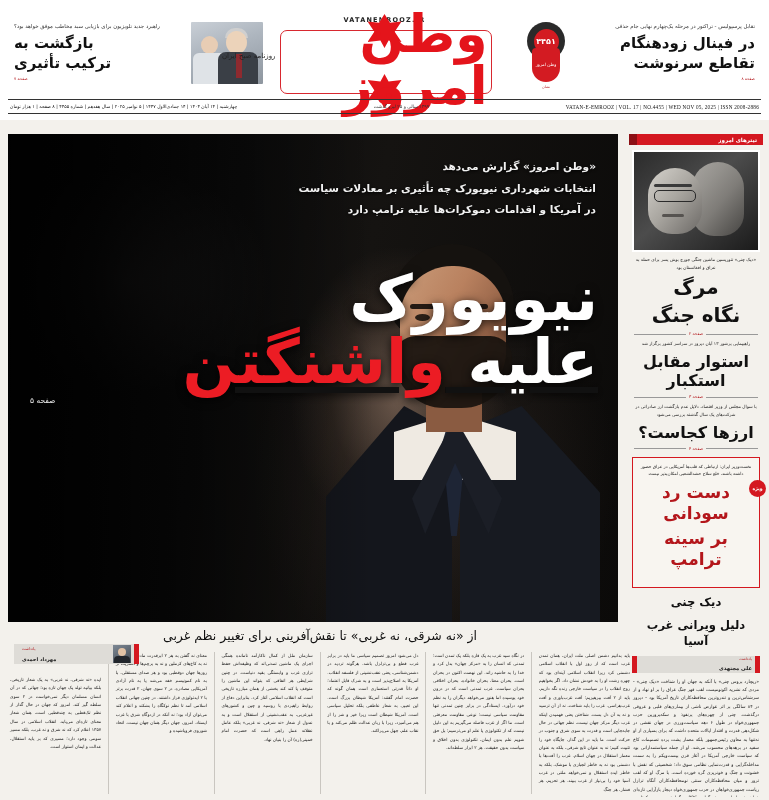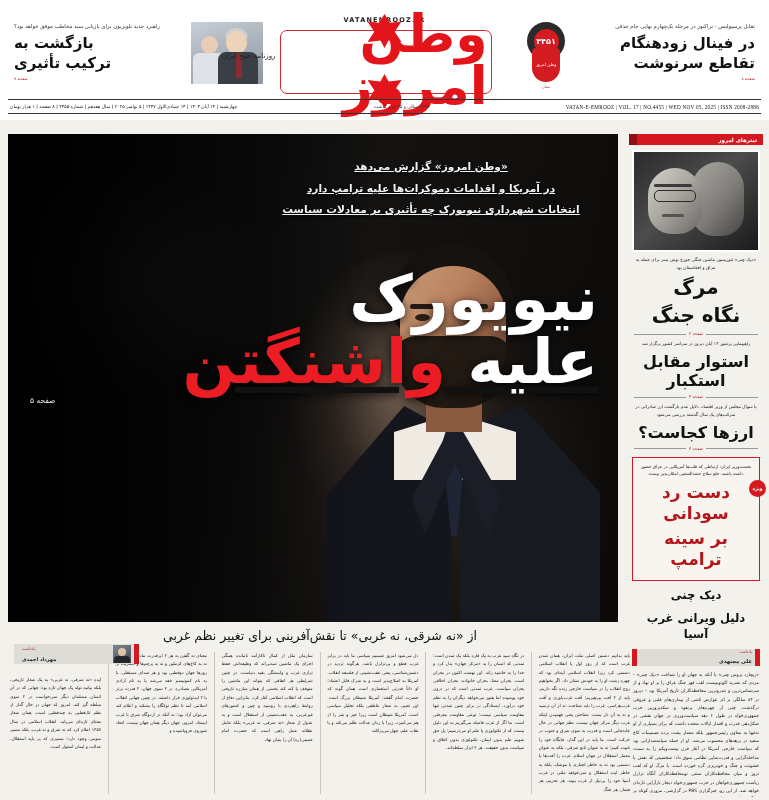--- a/index.html
+++ b/index.html
@@ -87,22 +87,22 @@
   .f-suitL{position:absolute;left:18px;top:162px;width:126px;height:216px;background:#14161c;
       clip-path:polygon(62% 0,100% 12%,100% 100%,0 100%,0 42%);}
   .f-suitR{position:absolute;left:152px;top:162px;width:140px;height:216px;background:#171a21;
       clip-path:polygon(0 12%,44% 0,100% 40%,100% 100%,0 100%);}
   .f-lapL{position:absolute;left:104px;top:172px;width:44px;height:118px;background:#1b1e26;
       clip-path:polygon(100% 0,100% 38%,30% 100%,0 70%);}
   .f-lapR{position:absolute;left:146px;top:172px;width:48px;height:118px;background:#1b1e26;
       clip-path:polygon(0 0,0 38%,72% 100%,100% 70%);}
   .lead-vig{position:absolute;inset:0;background:linear-gradient(270deg,rgba(0,0,0,0) 40%,rgba(0,0,0,.82) 86%,rgba(0,0,0,.95) 100%);}
 
-  .lead-kicker{position:absolute;right:22px;top:22px;width:330px;text-align:center;color:#f2f2f2;
-     font-size:10.6px;line-height:2.05;font-weight:600;text-shadow:0 1px 3px rgba(0,0,0,.9);text-decoration:underline;}
+  .lead-kicker{position:absolute;right:22px;top:22px;width:330px;text-align:right;color:#f2f2f2;
+     font-size:10.6px;line-height:2.05;font-weight:600;text-shadow:0 1px 3px rgba(0,0,0,.9);}
   .lead-head{position:absolute;right:20px;top:132px;width:460px;text-align:right;}
   .lead-head .l1{font-size:62px;font-weight:bold;color:#fff;line-height:1.05;letter-spacing:-1px;
      text-shadow:0 2px 10px rgba(0,0,0,.8);}
   .lead-head .l2{font-size:62px;font-weight:bold;line-height:1.12;letter-spacing:-1px;margin-top:-4px;
      text-shadow:0 2px 10px rgba(0,0,0,.8);text-decoration:underline;}
   .lead-head .l2 .wh{color:#fff;}
   .lead-head .l2 .rd{color:#ec1c24;}
   .lead-pg{position:absolute;left:22px;top:262px;font-size:7.5px;color:#e9e9e9;}
 
   
@@ -122,21 +122,21 @@
   .sp-mouth{position:absolute;left:28px;top:62px;width:22px;height:3px;background:#565350;border-radius:2px;}
 
   .side-cap{margin:4px 4px 0 4px;font-size:4.4px;line-height:1.75;text-align:center;color:#222;}
   .side-title{margin:4px 4px 0 4px;text-align:center;font-size:20px;font-weight:bold;line-height:1.2;color:#111;}
   .side-title.sm{font-size:16px;}
   .side-pgrow{display:flex;align-items:center;gap:3px;margin:4px 5px 0 5px;}
   .side-pgrow .ln{flex:1;height:.8px;background:#999;}
   .side-pgrow .pg{font-size:4.2px;color:#b01116;}
   .side-sub{margin:4px 4px 0 4px;font-size:4.4px;line-height:1.75;text-align:center;color:#222;}
 
-  .redbox{margin:6px 3px 0 3px;border:1.6px solid #d41820;padding:5px 5px 10px 5px;position:relative;background:#f8f5f0;}
+  .redbox{margin:6px 3px 0 3px;border:1.6px solid #d41820;padding:5px 5px 17px 5px;position:relative;background:#f8f5f0;}
   .redbox .rb-cap{font-size:4.3px;line-height:1.7;text-align:center;color:#222;}
   .redbox .rb-title{margin-top:4px;text-align:center;font-size:17px;font-weight:bold;line-height:1.24;color:#b4161b;}
   .rb-badge{position:absolute;right:-7px;top:22px;width:17px;height:17px;border-radius:50%;background:#d41820;color:#fff;
      font-size:4.6px;display:flex;align-items:center;justify-content:center;font-weight:bold;}
 
   .side-note{margin:7px 4px 0 4px;text-align:center;font-size:11.5px;font-weight:bold;line-height:1.38;color:#111;}
   .author-bar{margin:6px 3px 0 3px;height:17px;background:#dedcd7;position:relative;display:flex;align-items:center;justify-content:flex-start;}
   .author-bar::before{content:"";position:absolute;right:0;top:0;bottom:0;width:5px;background:#d41820;}
   .author-bar::after{content:"";position:absolute;left:0;top:0;bottom:0;width:5px;background:#d41820;}
   .author-bar .ab-role{position:absolute;right:8px;top:1px;font-size:3.6px;color:#b01116;}
@@ -243,22 +243,22 @@
         <span class="f-brow l"></span>
         <span class="f-brow r"></span>
         <span class="f-eye l"></span>
         <span class="f-eye r"></span>
       </div>
     </div>
     <div class="lead-vig"></div>
 
     <div class="lead-kicker">
       <div>«وطن امروز» گزارش می‌دهد</div>
+      <div>انتخابات شهرداری نیویورک چه تأثیری بر معادلات سیاست</div>
       <div>در آمریکا و اقدامات دموکرات‌ها علیه ترامپ دارد</div>
-      <div>انتخابات شهرداری نیویورک چه تأثیری بر معادلات سیاست</div>
     </div>
 
     <div class="lead-head">
       <div class="l1">نیویورک</div>
       <div class="l2">
         <span class="wh">علیه </span><span class="rd">واشنگتن</span>
       </div>
     </div>
     <div class="lead-pg">صفحه ۵</div>
   </div>

